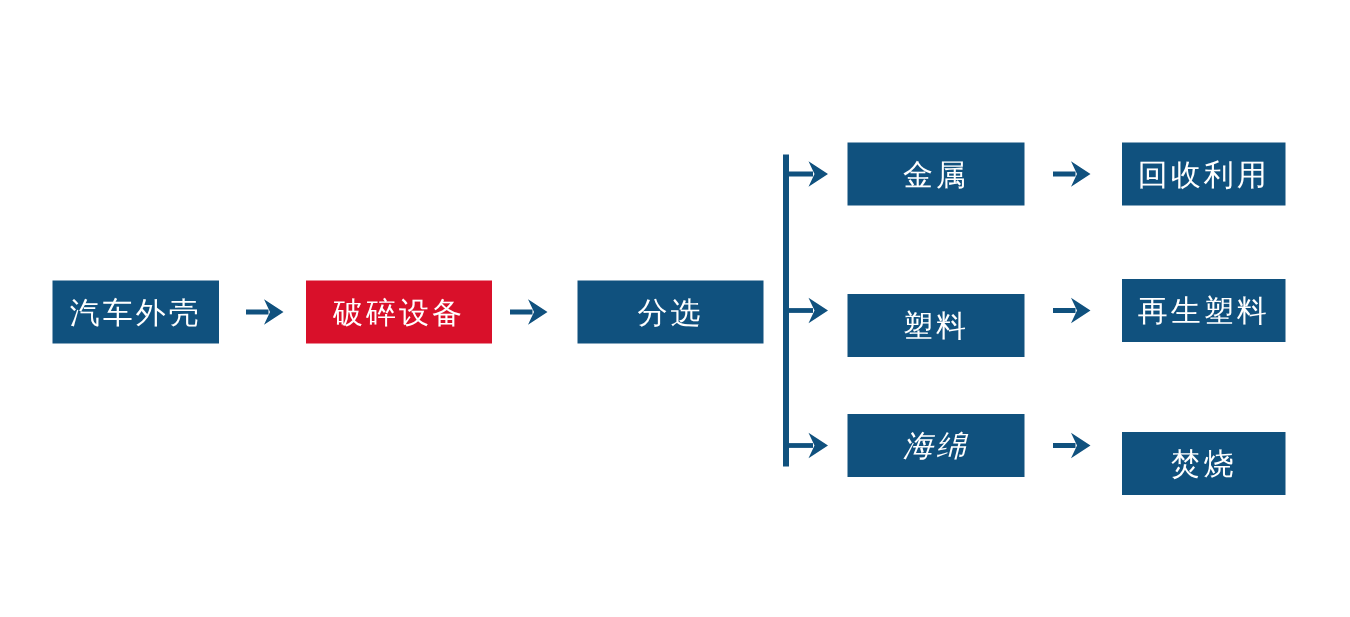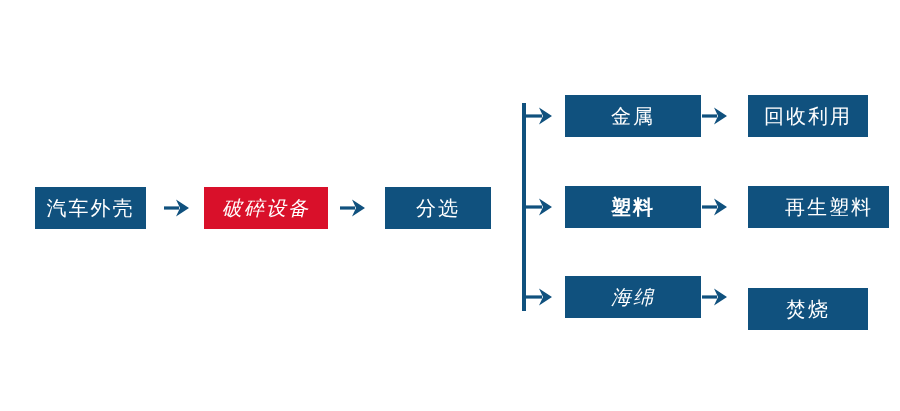--- a/index.html
+++ b/index.html
@@ -20,48 +20,48 @@
   .node{
     position:absolute;
     height:42px;
     display:flex;align-items:center;justify-content:center;
     background:var(--node-blue);
     color:var(--label-text);
     font-size:20px;
     letter-spacing:2px;
     white-space:nowrap;
   }
-  .node.red{background:var(--node-red);font-style:italic;}
+  .node.red{background:var(--node-red);}
   .arrow{
     position:absolute;
     width:28px;height:22px;
     color:var(--arrow);
     display:block;
   }
   .arrow svg{display:block;width:100%;height:100%;}
   .arrow line{stroke:currentColor;stroke-width:3.2;}
   .arrow polygon{fill:currentColor;}
   .vline{
     position:absolute;
     left:522px;top:103px;
     width:4px;height:208px;
     background:var(--arrow);
   }
   
   .n-input  {left:35px;  top:187px; width:111px;}
   .n-process{left:204px; top:187px; width:124px;}
-  .n-sort   {left:385px; top:187px; width:106px;}
+  .n-sort   {left:385px; top:187px; width:124px;}
   .a-1{left:163px; top:197px;}
   .a-2{left:339px; top:197px;}
   
   .r0 .mat{top:95px;}  .r0 .res{top:95px;}  .r0 .a-b{top:105px;} .r0 .a-m{top:105px;}
-  .r1 .mat{top:186px;font-weight:bold;} .r1 .res{top:186px;padding-left:21px;} .r1 .a-b{top:196px;} .r1 .a-m{top:196px;}
+  .r1 .mat{top:196px;} .r1 .res{top:186px;} .r1 .a-b{top:196px;} .r1 .a-m{top:196px;}
   .r2 .mat{top:276px;font-style:italic;} .r2 .res{top:288px;} .r2 .a-b{top:286px;} .r2 .a-m{top:286px;}
-  .mat{left:565px;width:136px;}
-  .res{left:748px;width:120px;}
+  .mat{left:565px;width:118px;}
+  .res{left:748px;width:109px;}
   .a-b{left:526px;}
   .a-m{left:701px;}
 </style>
 </head>
 <body>
 
 <div class="stage">
 
   <div class="node n-input">汽车外壳</div>
 

